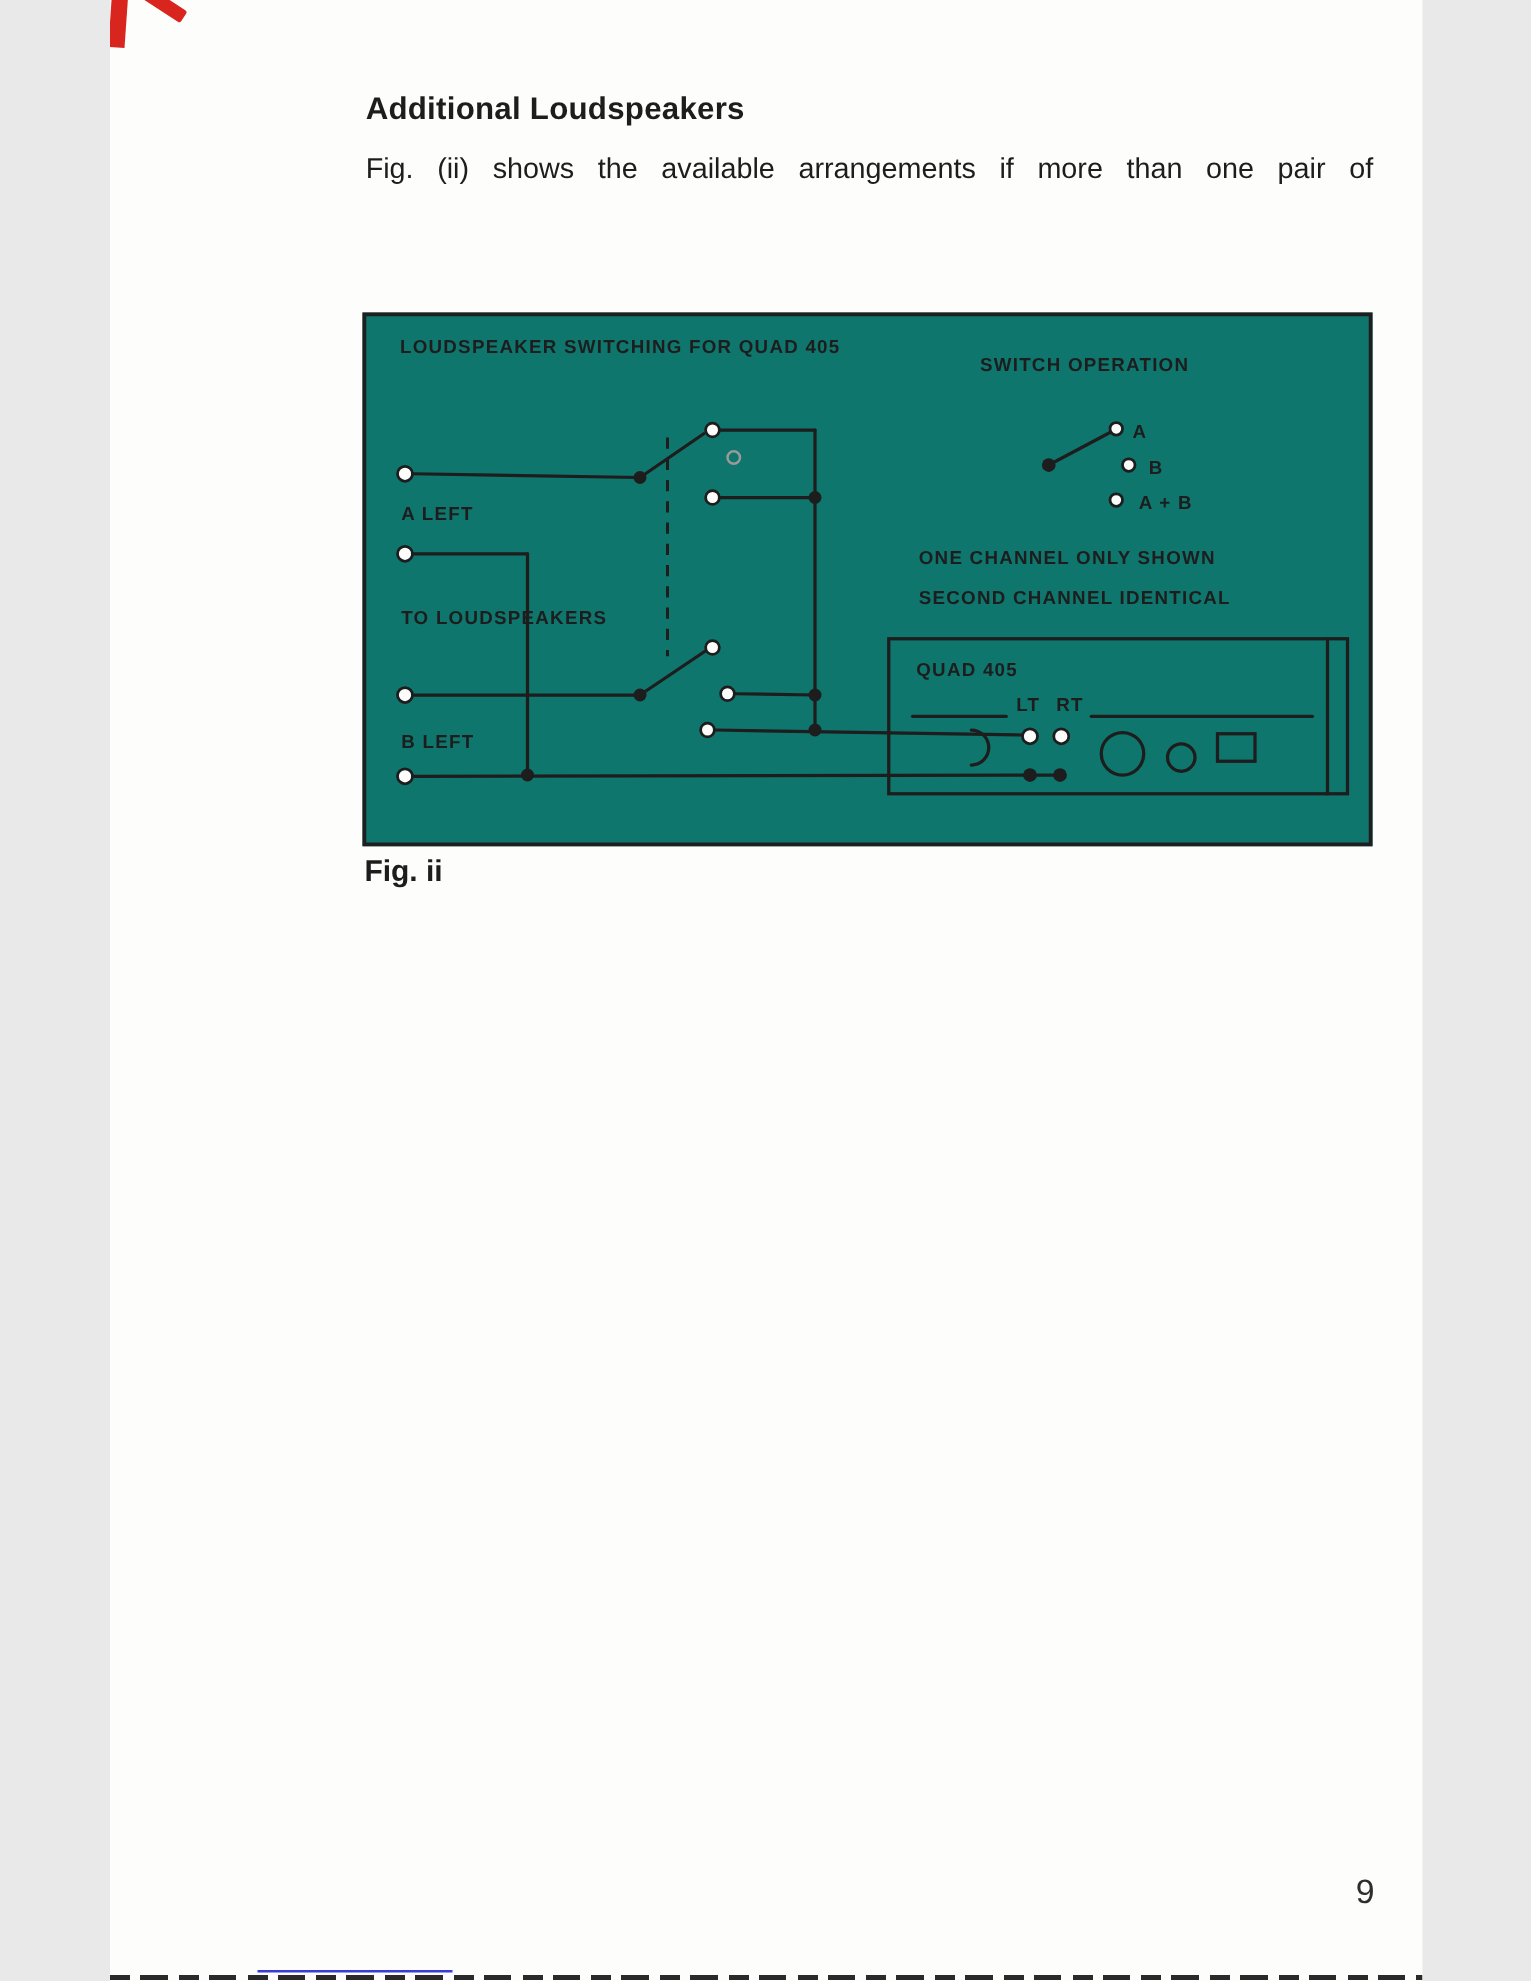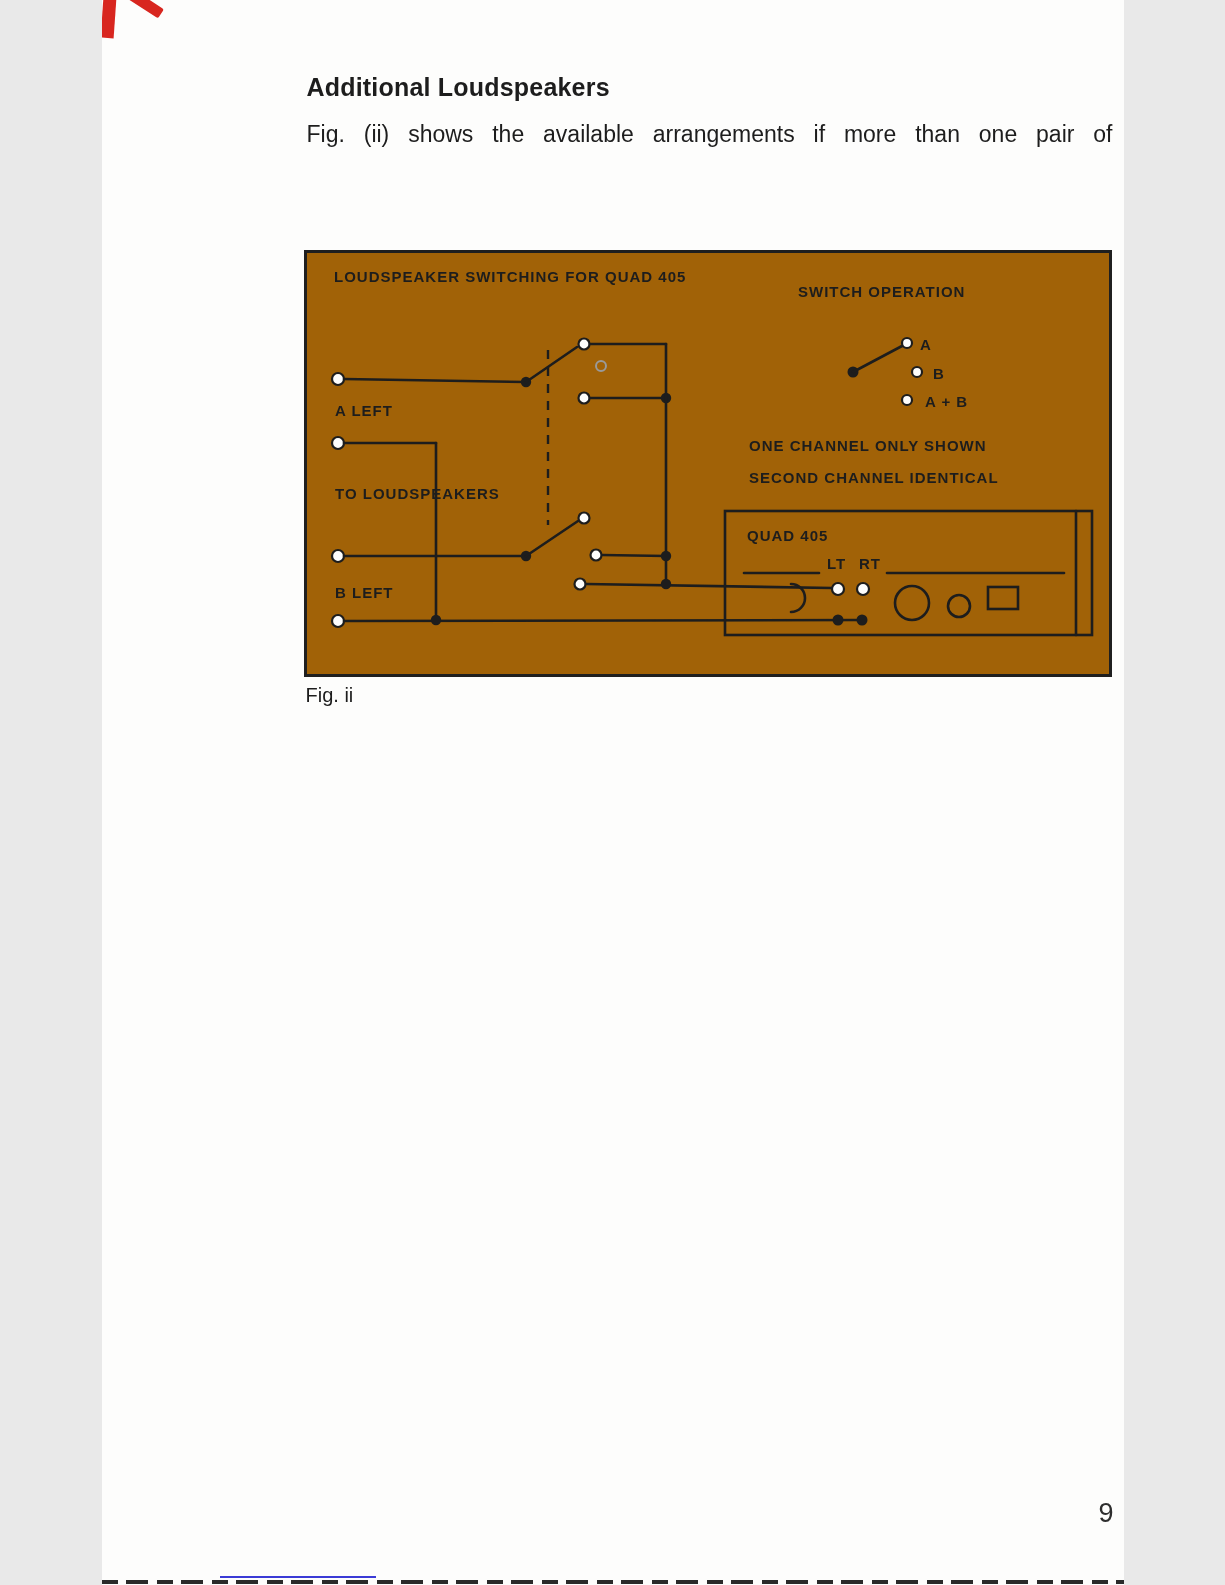--- a/index.html
+++ b/index.html
@@ -5,20 +5,21 @@
   html, body { margin: 0; padding: 0; background: #e9e9e9; }
   .page {
     position: relative;
     width: 1022px;
     height: 1585px;
     margin: 0 auto;
     background: #fdfdfc;
     overflow: hidden;
     font-family: "Liberation Sans", sans-serif;
     color: #1d1d1d;
+    padding-left: 28px;
   }
 
   
   .red-bar {
     position: absolute; left: 0; top: -2px;
     width: 13px; height: 40px;
     background: #d8261f;
     transform: rotate(4deg);
   }
   .red-diag {
@@ -51,27 +52,27 @@
     font-size: 23px; line-height: 34.5px;
   }
   .body-line { display: block; text-align: justify; text-align-last: justify; }
   .body-line.last { text-align-last: left; }
 
   
   .figure-box {
     position: absolute; left: 202px; top: 250px;
     width: 802px; height: 421px;
     border: 3px solid #1f1f1f;
-    background: #a16207;
+    background: #0f766e;
     text-align: right;
   }
   .figure-box svg { display: block; }
   .fig-caption {
     position: absolute; left: 204px; top: 684px;
-    font-size: 20px; font-weight: normal;
+    font-size: 24px; font-weight: bold;
   }
   .page-number {
     position: absolute; left: 997px; top: 1498px;
     font-size: 27px; color: #2e2e2e;
   }
 
   
   .wire { stroke: #1d1d1d; stroke-width: 2.6; fill: none; stroke-linecap: round; }
   .wire-dashed { stroke: #1d1d1d; stroke-width: 2.4; fill: none; stroke-dasharray: 9 8; }
   .term { stroke: #1d1d1d; stroke-width: 2.2; fill: #fdfdfc; }

